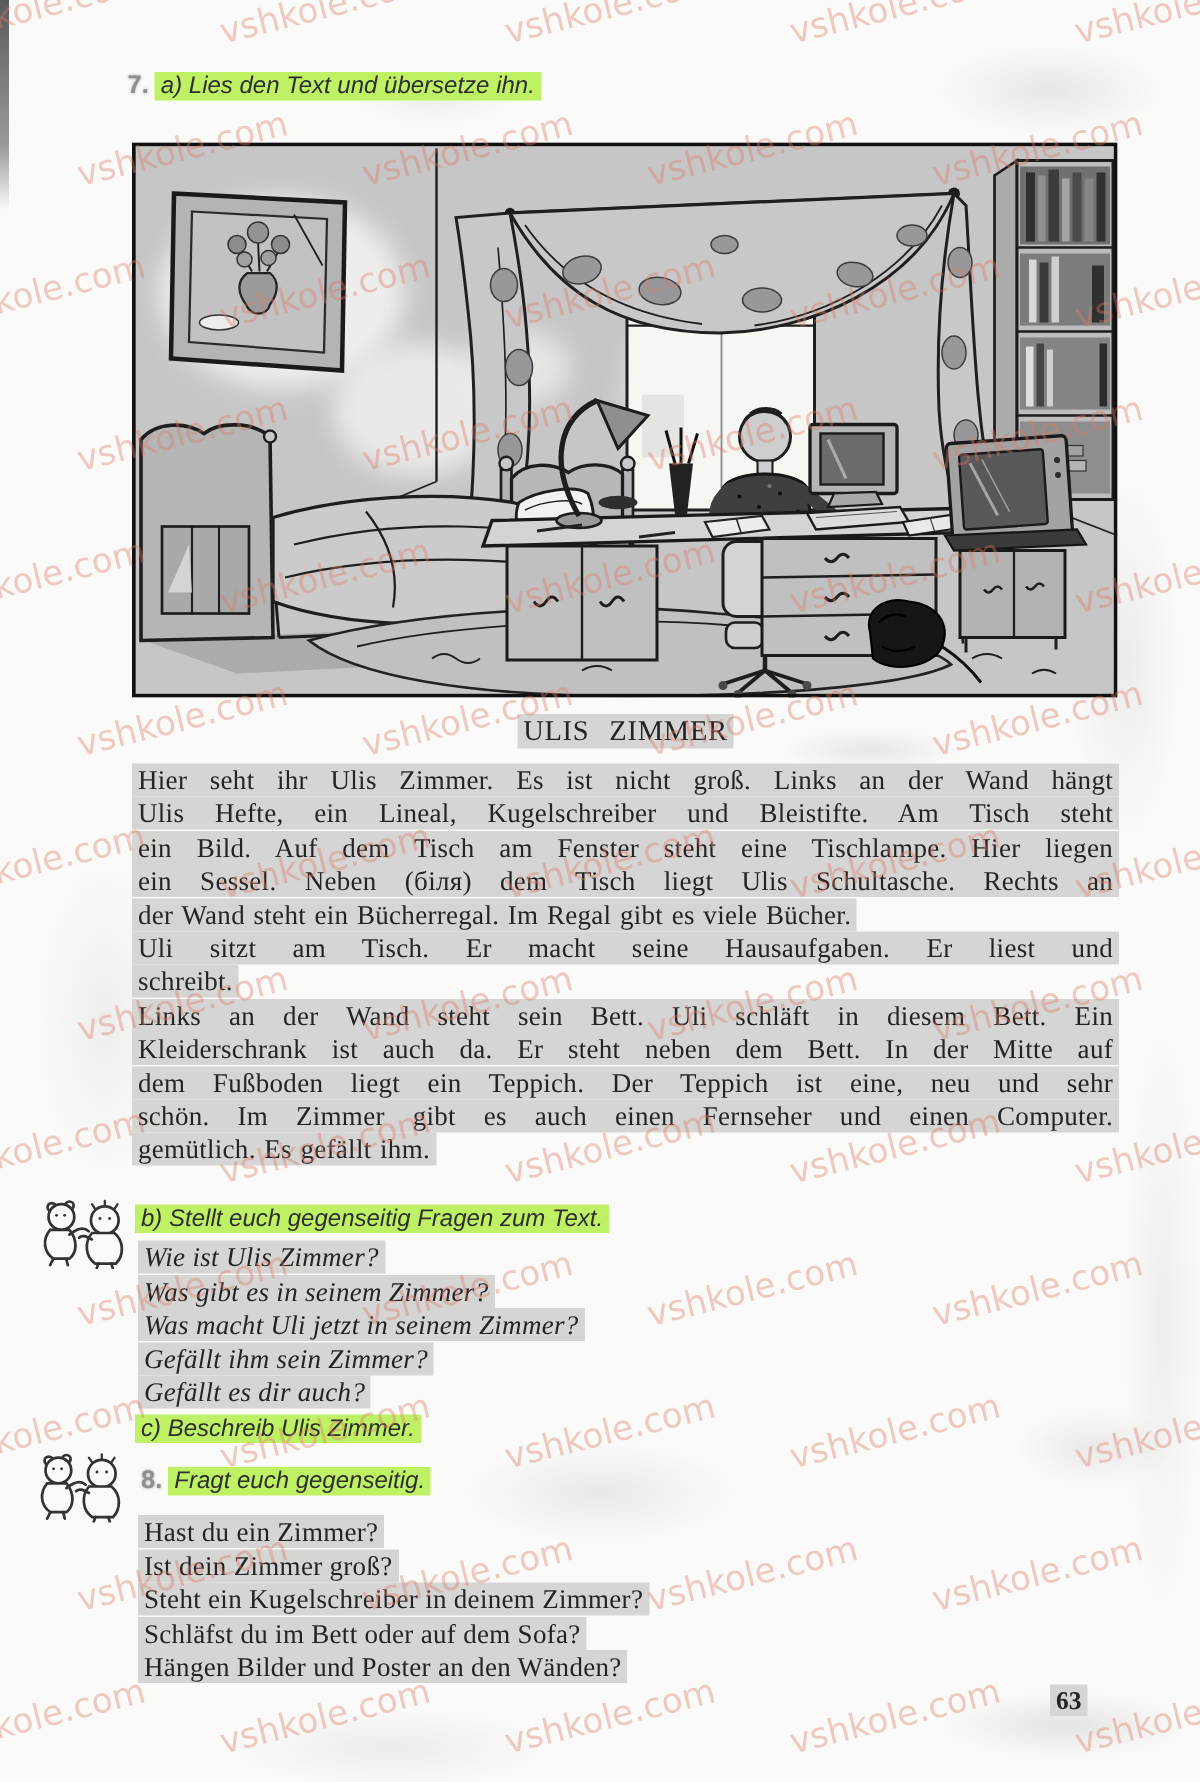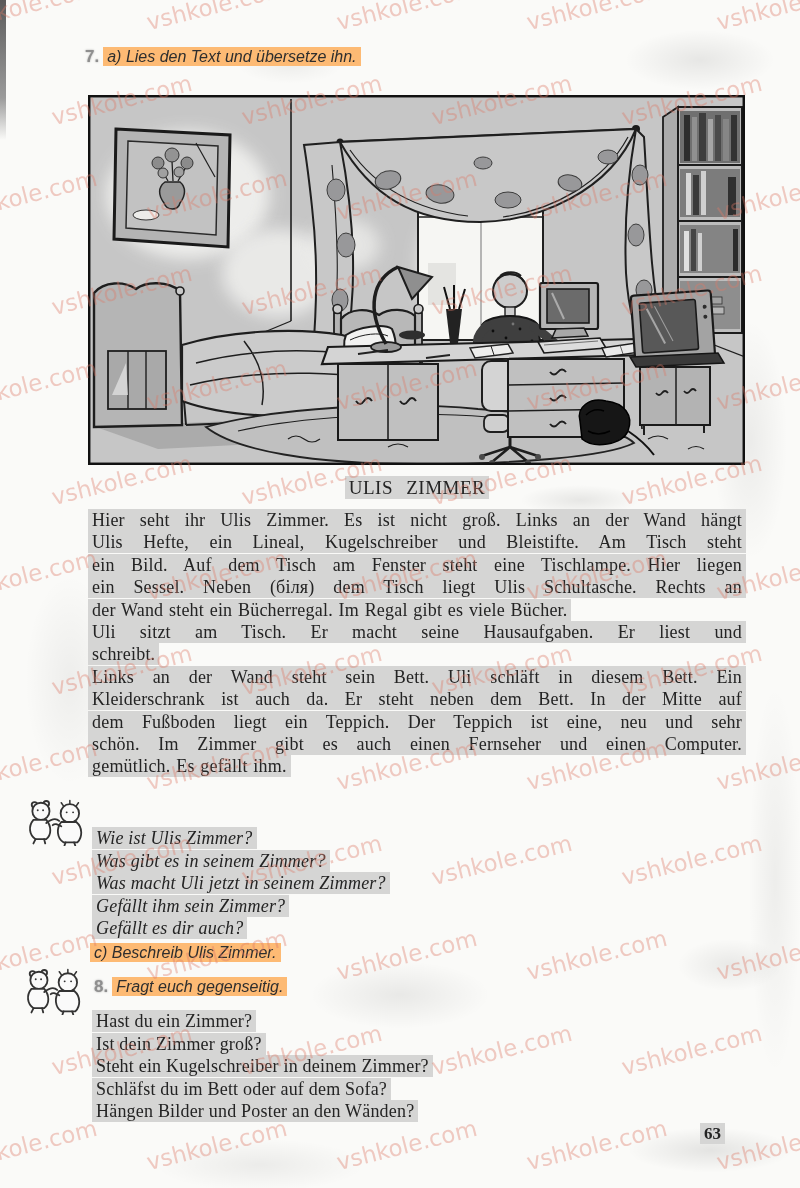--- a/index.html
+++ b/index.html
@@ -24,21 +24,21 @@
   
   .wm-layer{position:absolute;inset:0;pointer-events:none;z-index:6;}
   .wm{position:absolute;font-family:"DejaVu Sans",sans-serif;font-size:23px;
     color:rgba(222,120,102,.38);transform:rotate(-14deg);white-space:nowrap;}
   
   .instr{font-family:"Liberation Sans","DejaVu Sans",sans-serif;font-style:italic;
     font-size:16px;color:#2e2e2e;}
   .exnum{font-family:"Liberation Sans",sans-serif;font-style:normal;font-weight:700;
     font-size:17px;color:#8f8f8f;text-shadow:0 0 2px rgba(130,130,130,.7);}
   .hl{background:#d5d5d4;padding:1px 4px;box-decoration-break:clone;margin-top:24px;-webkit-box-decoration-break:clone;}
-  .hl-light{background:#fdba74;padding:1px 4px;}
+  .hl-light{background:#bef264;padding:1px 4px;}
   .ex7-header{position:absolute;left:85px;top:47px;white-space:nowrap;}
   .illu-box{position:absolute;left:88px;top:95px;width:657px;height:370px;}
   .title-row{position:absolute;left:88px;top:477px;width:658px;text-align:center;
     font-size:19px;letter-spacing:.5px;word-spacing:8px;}
   .bodytext{position:absolute;left:88px;top:509px;width:658px;font-size:18px;
     letter-spacing:.2px;word-spacing:1px;}
   .tline{line-height:22.4px;text-align:left;white-space:nowrap;}
   .tline.jfull{white-space:normal;text-align:justify;text-align-last:justify;}
   .icon-dialog{position:absolute;width:60px;height:48px;}
   .icon-b{left:27px;top:798px;}
@@ -301,20 +301,24 @@
       <path d="M32,26 C28,24 26,23 24,25" fill="none"></path>
       <path d="M36,41 L35,44 M44,41 L45,44" fill="none"></path>
     </g>
     <g fill="#333">
         <circle cx="10" cy="11" r=".9"></circle>
         <circle cx="15" cy="11" r=".9"></circle>
         <circle cx="37" cy="13" r=".9"></circle>
         <circle cx="43" cy="13" r=".9"></circle>
       </g>
   </svg>
+  <div class="row-b">
+    <span class="instr"><span class="hl-light"><span>b)</span>
+    <span>Stellt euch gegenseitig Fragen zum Text.</span></span></span>
+  </div>
   <div class="questions-b">
       <div class="qline"><span class="hl">Wie ist Ulis Zimmer?</span></div>
       <div class="qline"><span class="hl">Was gibt es in seinem Zimmer?</span></div>
       <div class="qline"><span class="hl">Was macht Uli jetzt in seinem Zimmer?</span></div>
       <div class="qline"><span class="hl">Gefällt ihm sein Zimmer?</span></div>
       <div class="qline"><span class="hl">Gefällt es dir auch?</span></div>
     </div>
 
   <div class="row-c">
     <span class="instr"><span class="hl-light"><span>c)</span>

